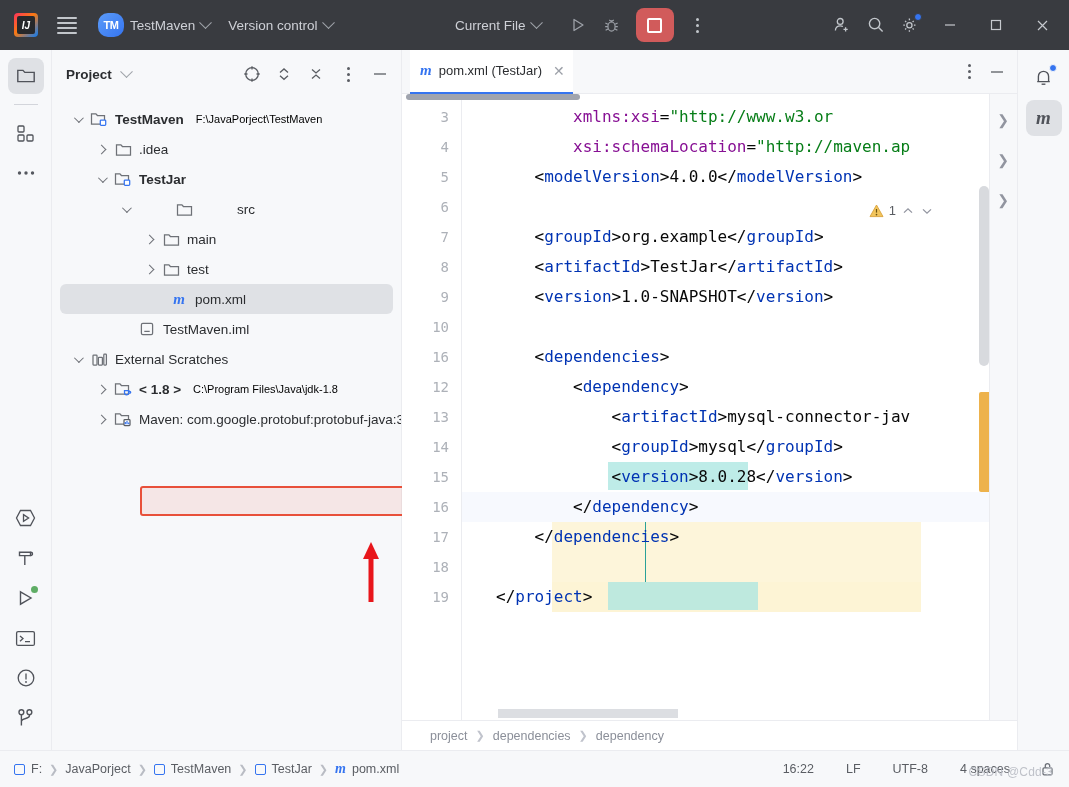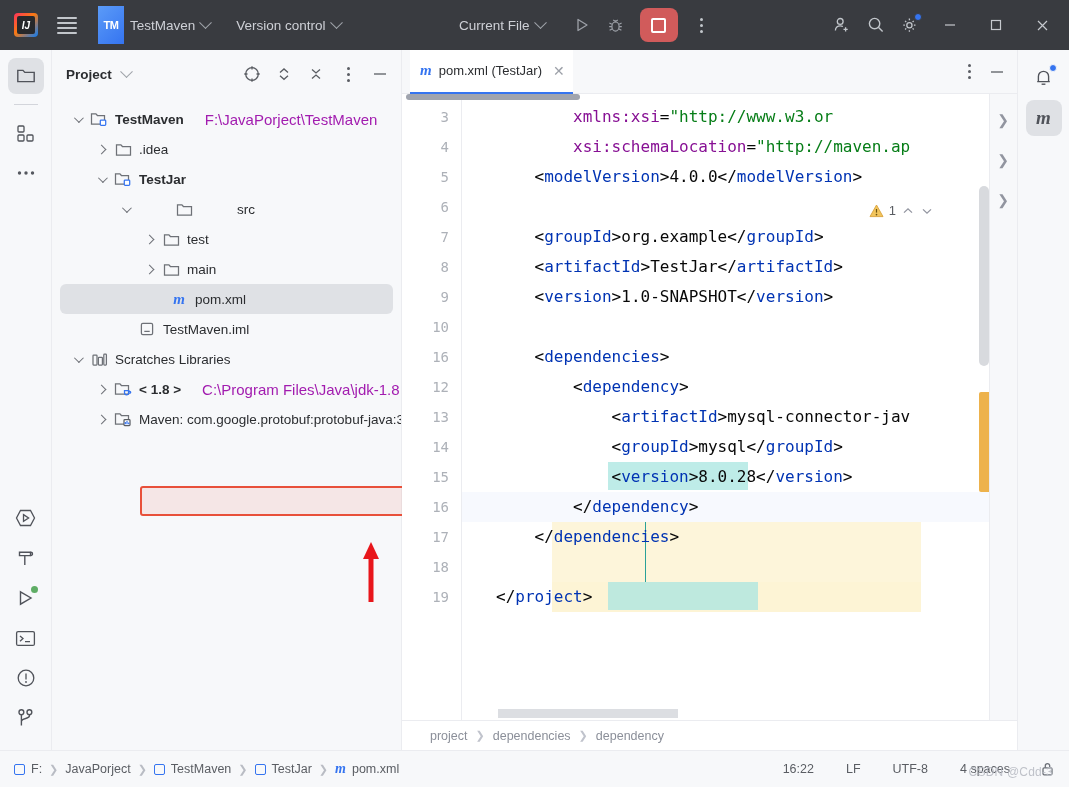--- a/index.html
+++ b/index.html
@@ -28,21 +28,21 @@
     background:linear-gradient(135deg,#fe315d 0%,#f97a12 45%,#087cfa 100%);
     position:relative; display:flex;align-items:center;justify-content:center;
   }
   .ij-logo::after{
     content:""; position:absolute; inset:3px; background:#27282b; border-radius:2px;
   }
   .ij-logo span{ position:relative; z-index:2; color:#fff; font-size:10px; font-weight:bold; font-style:italic;}
   .burger{ width:20px; display:flex; flex-direction:column; gap:3px; }
   .burger i{ display:block; height:2px; background:#c2c6cb; border-radius:1px;}
   .proj-chip{
-    width:26px;height:38px;border-radius:0;
+    width:26px;height:24px;border-radius:10px;
     background:linear-gradient(135deg,#5b9bf8,#3574f0);
     color:#fff;font-size:11px;font-weight:bold;display:flex;align-items:center;justify-content:center;
     letter-spacing:-0.5px;
   }
   .tb-label{ font-size:13.5px; color:#ced0d6; white-space:nowrap;}
   .chev{ display:inline-block; width:9px;height:9px;border-right:1.6px solid #9fa3a9;border-bottom:1.6px solid #9fa3a9;
          transform:rotate(45deg) translate(-2px,-2px); }
   .tb-spacer{flex:1;}
   .run-stop{
     width:38px;height:34px;background:#d15b5b;border-radius:8px;
@@ -85,21 +85,21 @@
 
   .tree{ padding-top:6px; font-size:13.5px; overflow:hidden; position:relative;}
   .trow{ height:30px; display:flex; align-items:center; padding-right:10px; white-space:nowrap; }
   .trow.sel{ background:#dfe1e5; margin:0 8px; border-radius:6px;}
   .twist{ width:22px; display:flex;align-items:center;justify-content:center; color:#6e7177; flex:0 0 22px;}
   .tw-r{ display:inline-block;width:7px;height:7px;border-right:1.5px solid #6e7177;border-bottom:1.5px solid #6e7177;transform:rotate(-45deg);}
   .tw-d{ display:inline-block;width:7px;height:7px;border-right:1.5px solid #6e7177;border-bottom:1.5px solid #6e7177;transform:rotate(45deg) translateY(-2px);}
   .tico{ width:22px;flex:0 0 22px; display:flex;align-items:center;justify-content:center; margin-right:5px;}
   .tlabel{ color:#2b2d30;}
   .tlabel.b{ font-weight:bold;}
-  .tpath{ color:#a21caf; margin-left:21px; font-size:15px;}
+  .tpath{ color:#000000; margin-left:12px; font-size:11px;}
   .mfile{ color:#3574f0; font-style:italic; font-weight:bold; font-size:15px; font-family:"Liberation Serif",serif;}
 
   
   .redbox{
     position:absolute; left:88px; top:436px; width:290px; height:30px;
     border:2px solid #e8503a; background:rgba(232,80,58,0.10); border-radius:3px; pointer-events:none;
   }
   .redarrow{ position:absolute; left:310px; top:492px; width:18px; height:60px; pointer-events:none;}
 
   
@@ -199,21 +199,21 @@
           <i></i>
           <i></i>
           <i></i>
         </span>
     </div>
     <div class="tb-btn" style="margin-left:8px;">
       <span class="proj-chip">TM</span>
       <span class="tb-label">TestMaven</span>
       <span class="chev"></span>
     </div>
-    <div class="tb-btn" style="margin-left:14px;">
+    <div class="tb-btn" style="margin-left:6px;">
       <span class="tb-label">Version control</span>
       <span class="chev"></span>
     </div>
 
     <div class="tb-spacer"></div>
 
     <div class="tb-btn">
       <span class="tb-label">Current File</span>
       <span class="chev"></span>
     </div>
@@ -435,32 +435,32 @@
           </div>
           <div class="trow" style="padding-left: 86px;">
             <span class="twist">
               <i class="tw-r"></i>
             </span>
             <span class="tico">
               <svg fill="none" stroke="#6e7177" stroke-width="1.25" width="17" height="15" viewBox="0 0 17 15">
                 <path d="M1.5 13V2.8h4.4l1.5 1.7h8.1V13z"></path>
               </svg>
             </span>
-            <span class="tlabel">test</span>
+            <span class="tlabel">main</span>
           </div>
           <div class="trow" style="padding-left: 86px;">
             <span class="twist">
               <i class="tw-r"></i>
             </span>
             <span class="tico">
               <svg fill="none" stroke="#6e7177" stroke-width="1.25" width="17" height="15" viewBox="0 0 17 15">
                 <path d="M1.5 13V2.8h4.4l1.5 1.7h8.1V13z"></path>
               </svg>
             </span>
-            <span class="tlabel">main</span>
+            <span class="tlabel">test</span>
           </div>
           <div class="trow sel" style="padding-left: 86px;">
             <span class="twist"></span>
             <span class="tico">
               <span class="mfile">m</span>
             </span>
             <span class="tlabel">pom.xml</span>
           </div>
           <div class="trow" style="padding-left: 62px;">
             <span class="twist"></span>
@@ -476,21 +476,21 @@
             <span class="twist">
               <i class="tw-d"></i>
             </span>
             <span class="tico">
               <svg fill="none" stroke="#6e7177" stroke-width="1.25" width="17" height="15" viewBox="0 0 17 15">
                 <rect x="2" y="3" width="4" height="10" rx=".7"></rect>
                 <rect x="7.4" y="5.4" width="4" height="7.6" rx=".7"></rect>
                 <rect x="12.8" y="2.2" width="2.6" height="10.8" rx=".7"></rect>
               </svg>
             </span>
-            <span class="tlabel">Scratches Libraries</span>
+            <span class="tlabel">External Scratches</span>
           </div>
           <div class="trow" style="padding-left: 38px;">
             <span class="twist">
               <i class="tw-r"></i>
             </span>
             <span class="tico">
               <svg fill="none" stroke="#6e7177" stroke-width="1.25" width="18" height="16" viewBox="0 0 18 16">
                 <path d="M1.5 13V2.8h4.4l1.5 1.7h7.1V13z"></path>
                 <path d="M10.5 9.6h4.2v2.2a2.1 2.1 0 0 1-2.1 2.1 2.1 2.1 0 0 1-2.1-2.1z" stroke="#3574f0"></path>
                 <path d="M14.9 10.4h.9a.9.9 0 0 1 0 1.8h-.9" stroke="#3574f0"></path>

